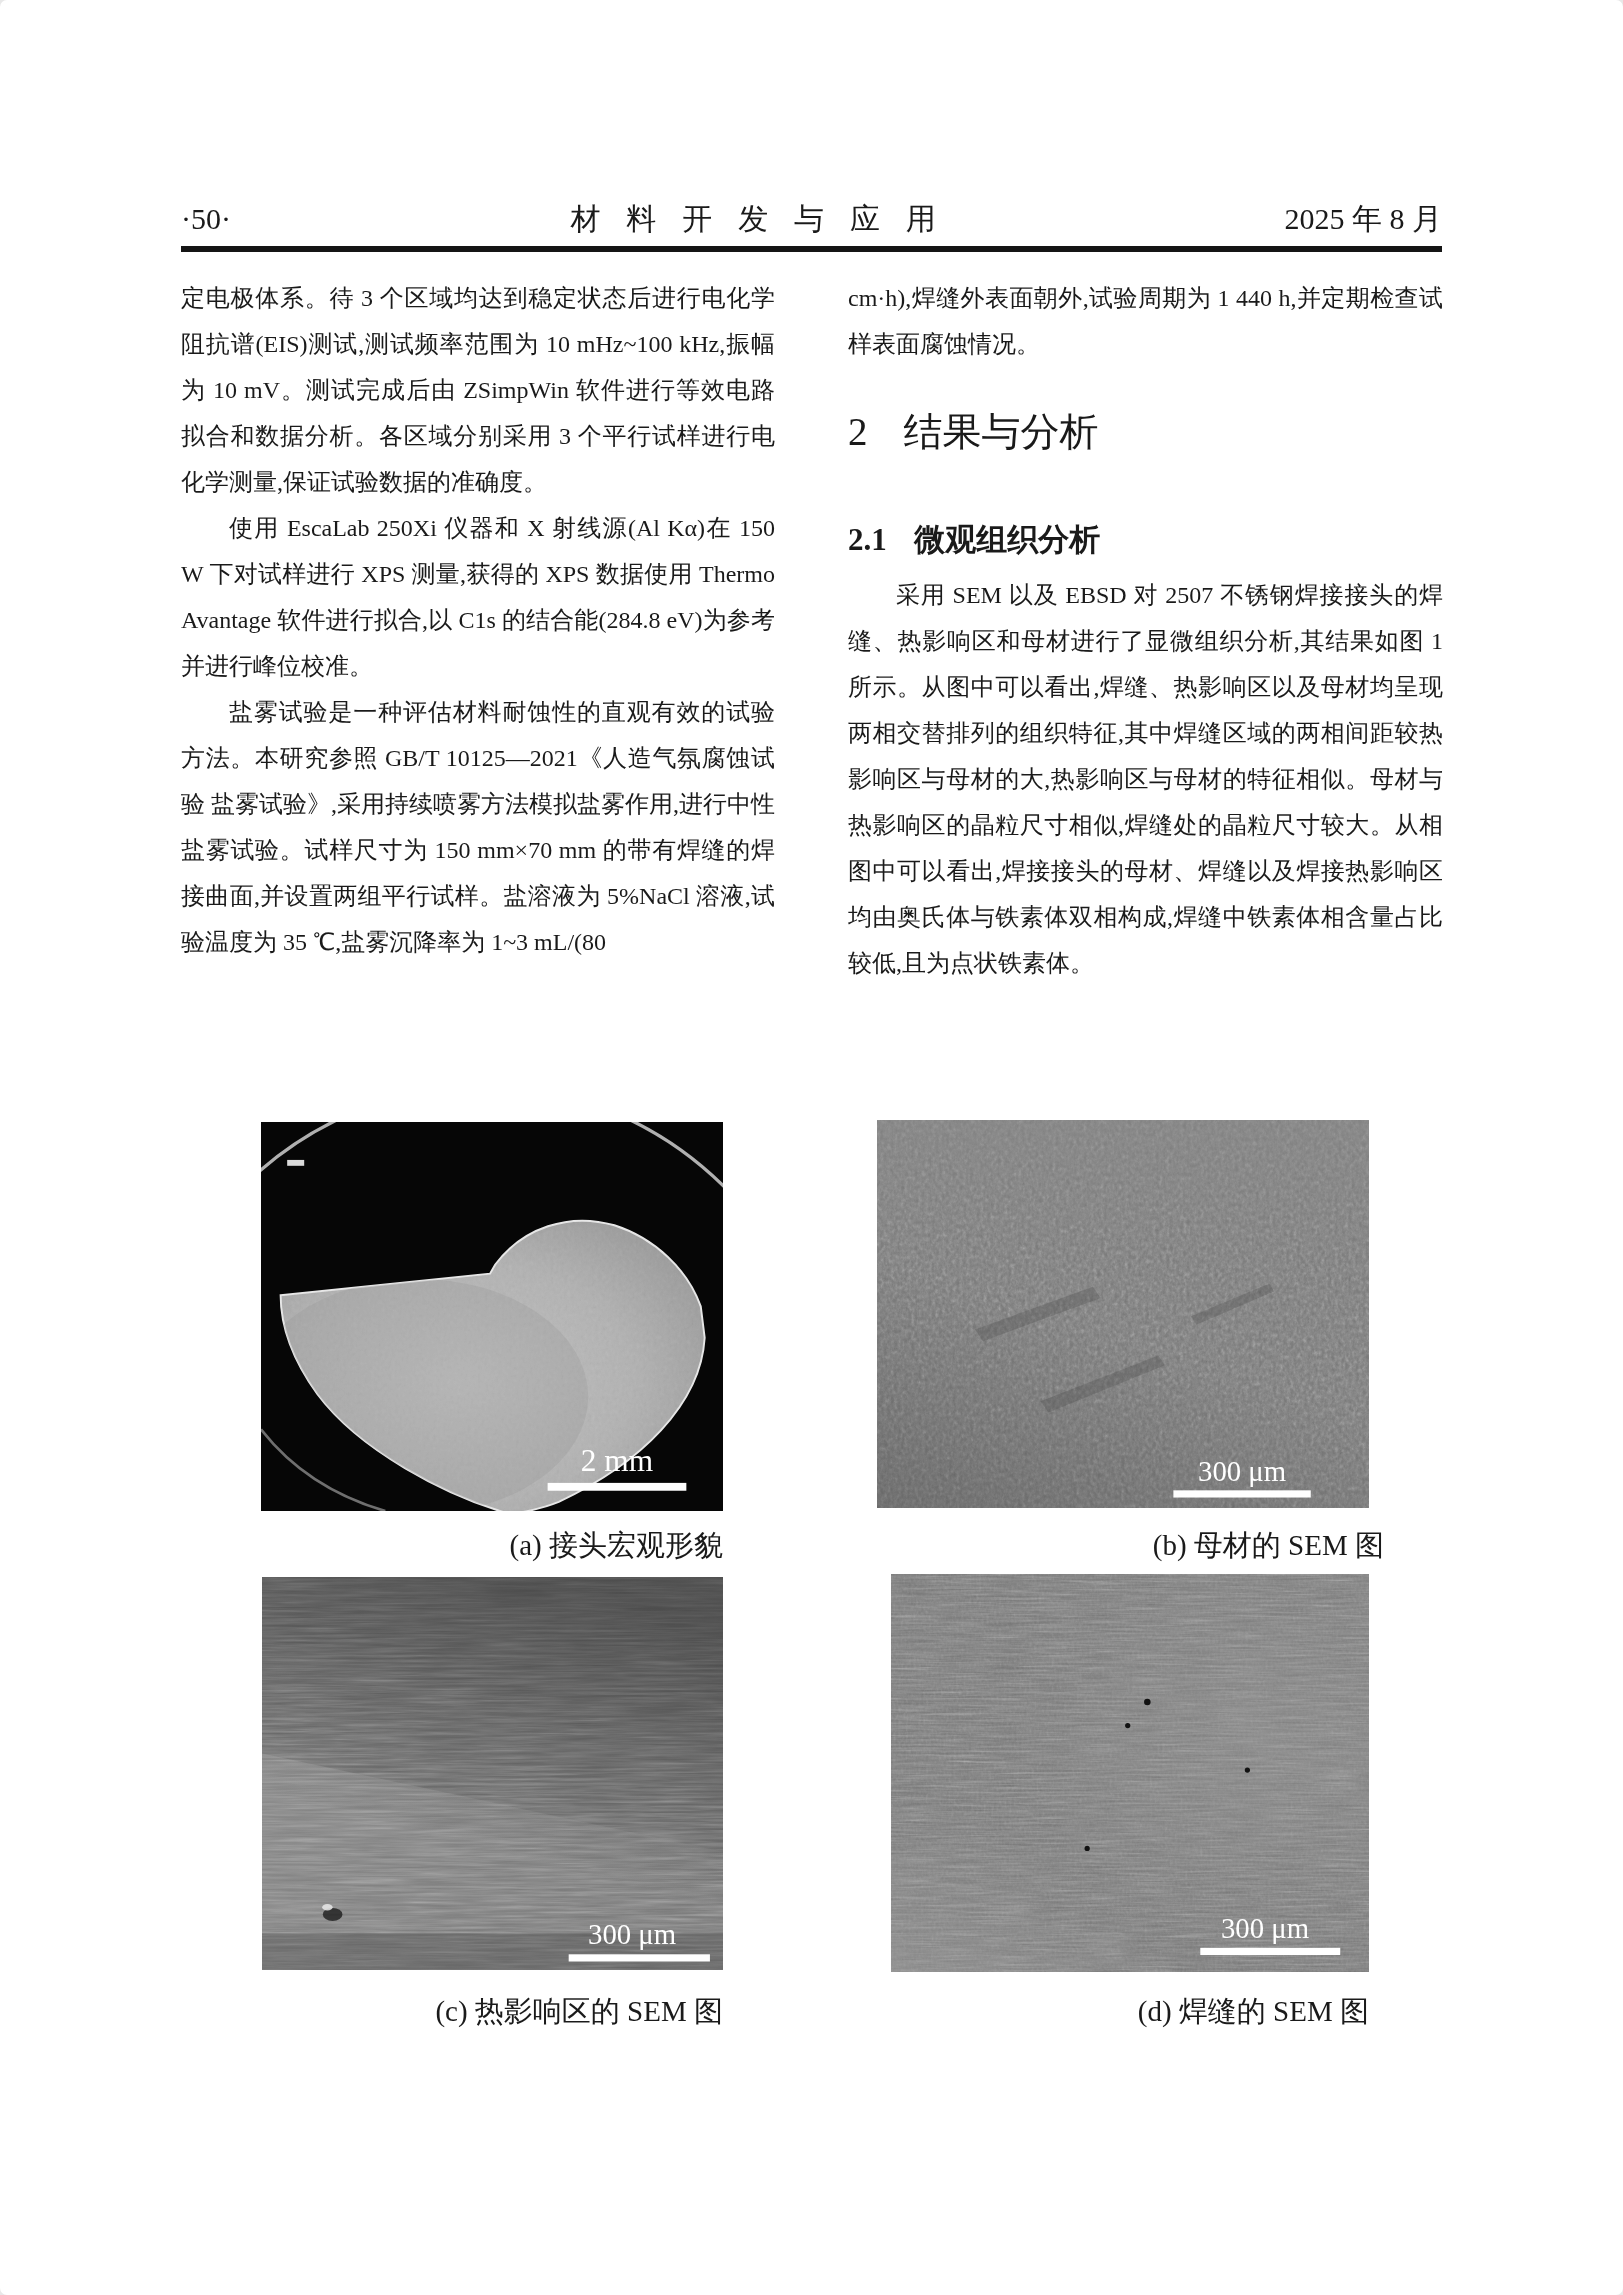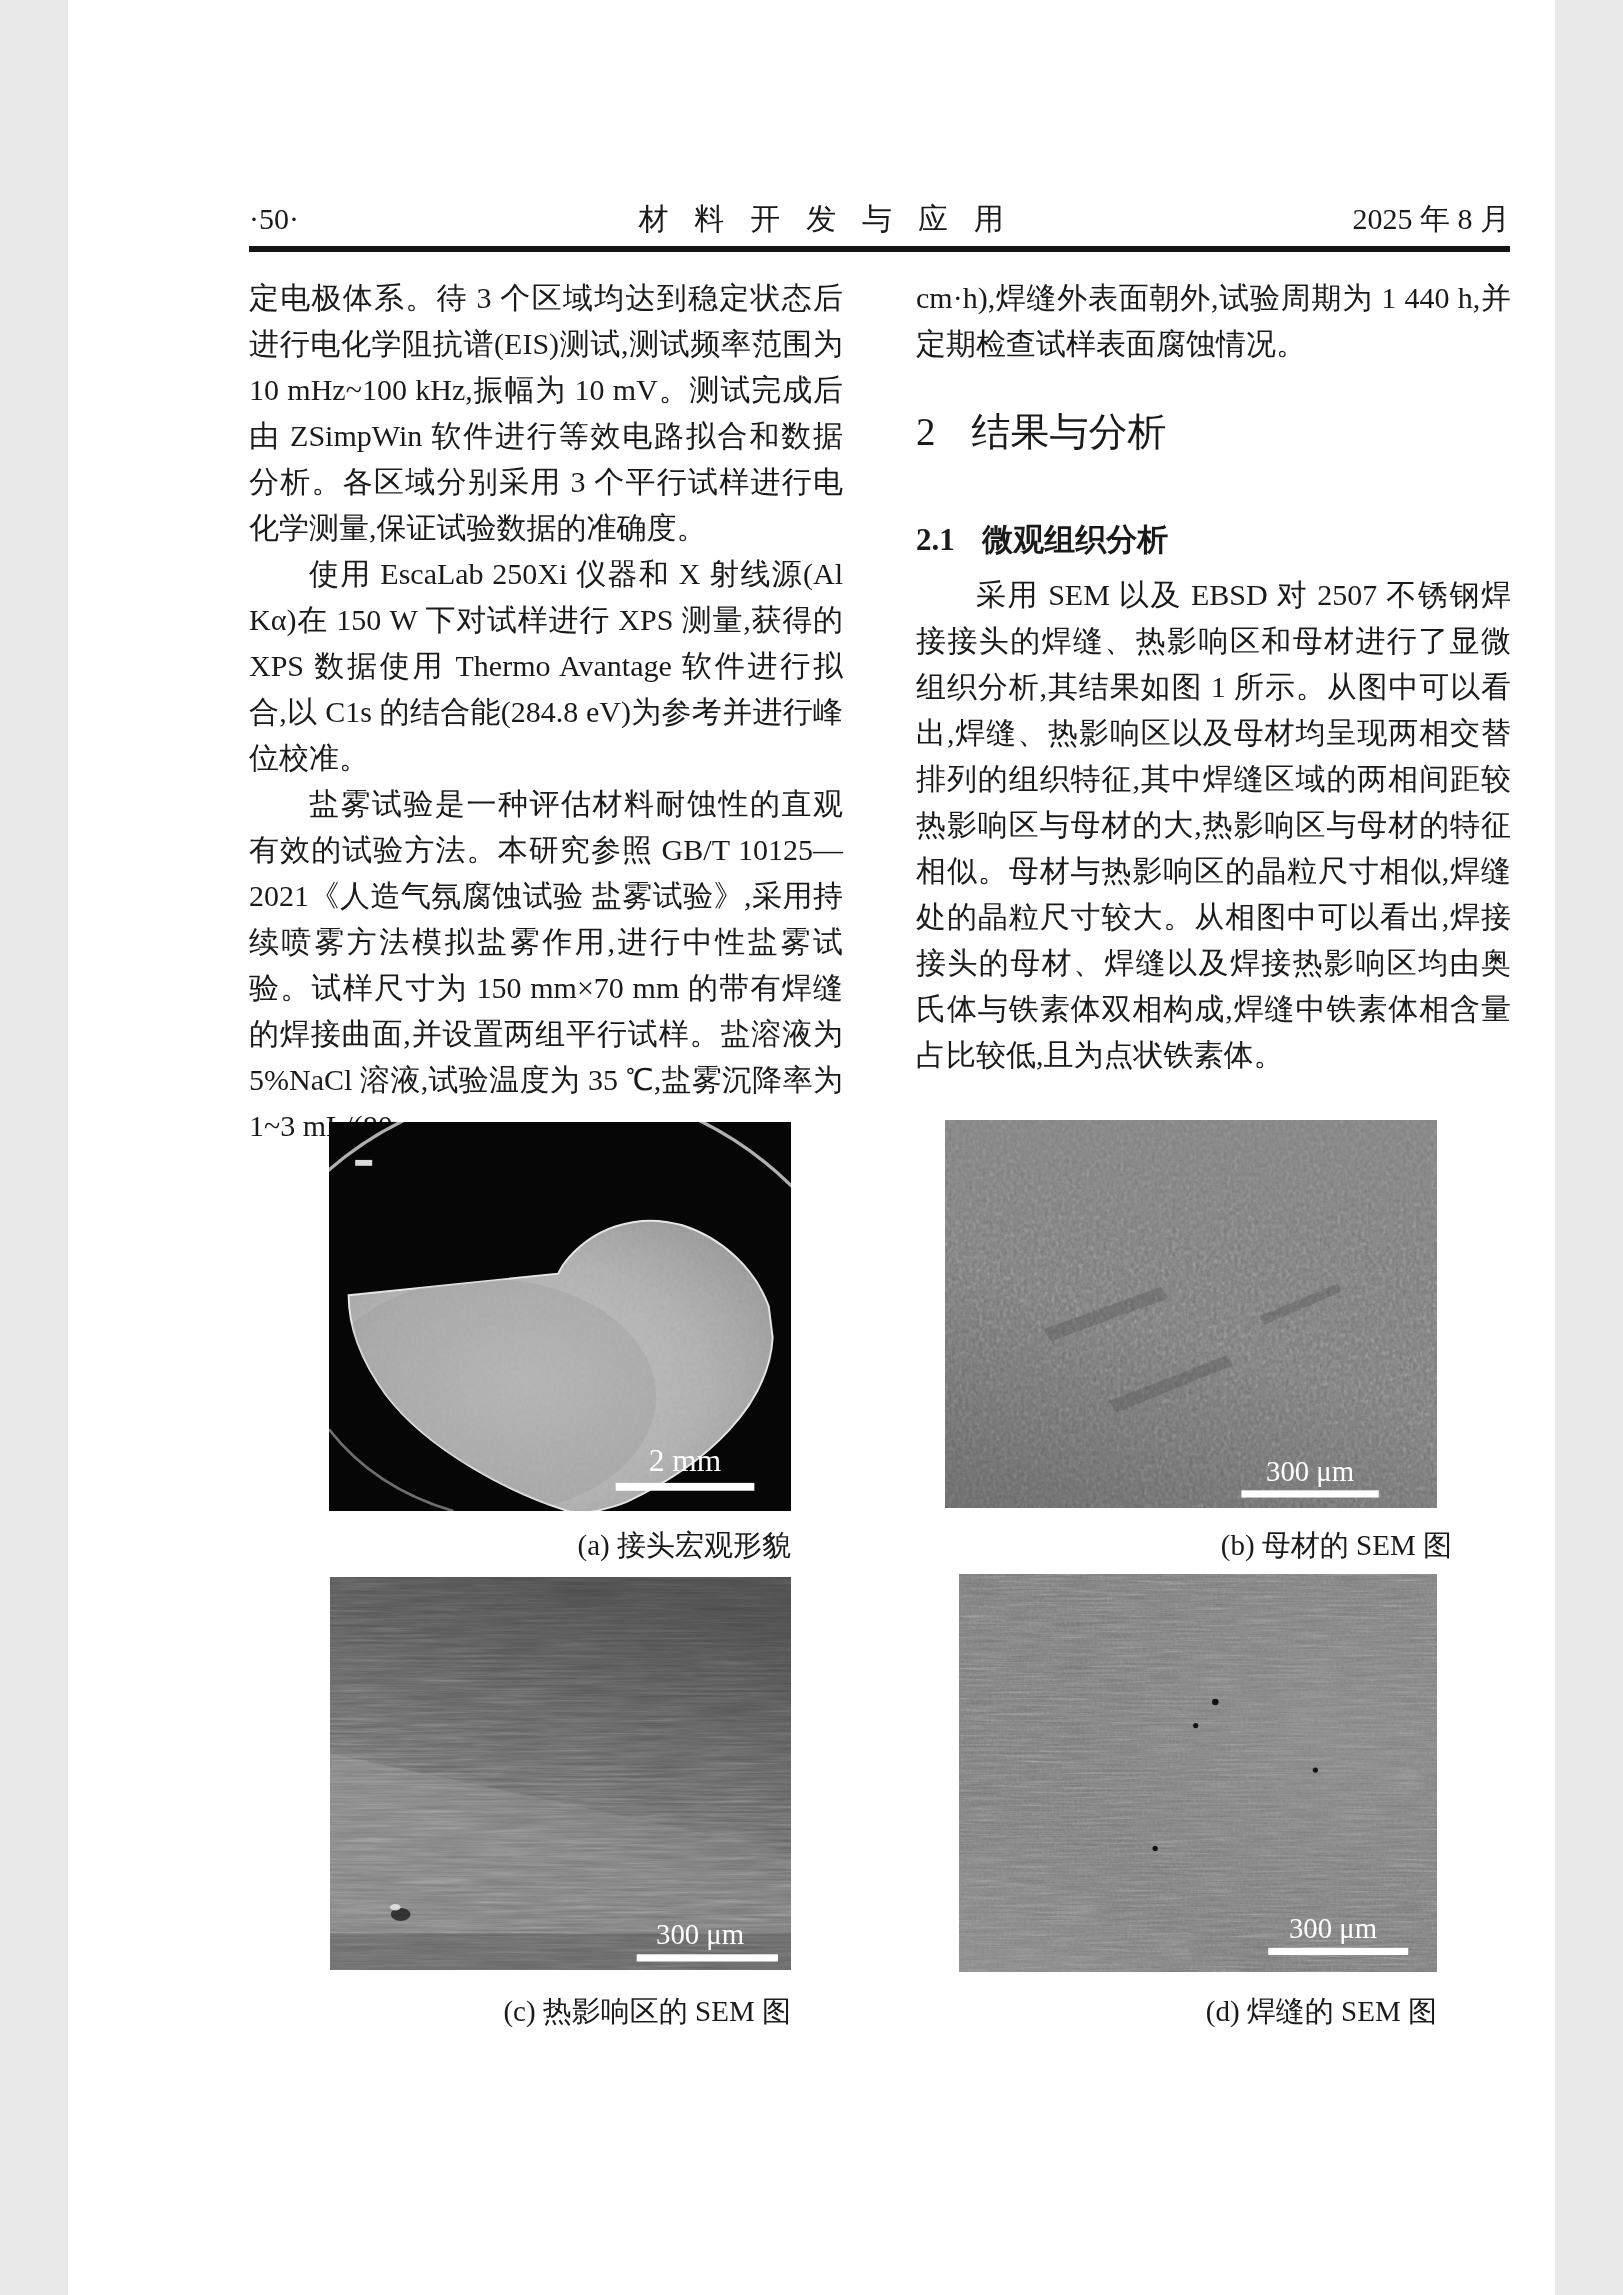--- a/index.html
+++ b/index.html
@@ -1,37 +1,37 @@
 <!DOCTYPE html>
 <html style="font-size:10.5px"><head>
 <meta charset="utf-8">
 <style>
   html,body { margin:0; padding:0; background:#e8e8e8; }
   .page {
-    position:relative; width:1487px; height:2295px; margin:0 auto;
+    position:relative; width:1623px; height:2295px; margin:0 auto;
     background:#ffffff; overflow:hidden;
-    font-family:"Liberation Serif", serif; color:#1a1a1a;
+    font-family:"Liberation Serif", serif; color:#1a1a1a;border-radius:7px;
   }
   
   .header {
     position:absolute; left:181px; top:191px; width:1261px; height:47px;
     display:flex; justify-content:space-between; align-items:flex-end;
     font-size:30px; line-height:39px;
   }
   .journal-title { letter-spacing:9.2px; }
   .header-rule {
     position:absolute; left:181px; top:246px; width:1261px; height:5.9px;
     background:#151515;
   }
   
   .col { position:absolute; top:275px; }
   .col-left  { left:181px;  width:594px; }
   .col-right { left:848px; width:595px; }
   .col p {
-    margin:0; font-size:30px; line-height:46px;
+    margin:0; font-size:24px; line-height:46px;
     text-align:justify; text-align-last:left;
   }
   .col p.indent { text-indent:2em; }
   h2.sec {
     margin:39px 0 0 0; font-size:39px; line-height:52px; font-weight:400;
   }
   h2.sec .num { font-family:"Liberation Serif", serif; }
   h2.sec .ht  { margin-left:36px; }
   h3.subsec {
     margin:62px 0 0 0; font-size:31px; line-height:39px; font-weight:700;

